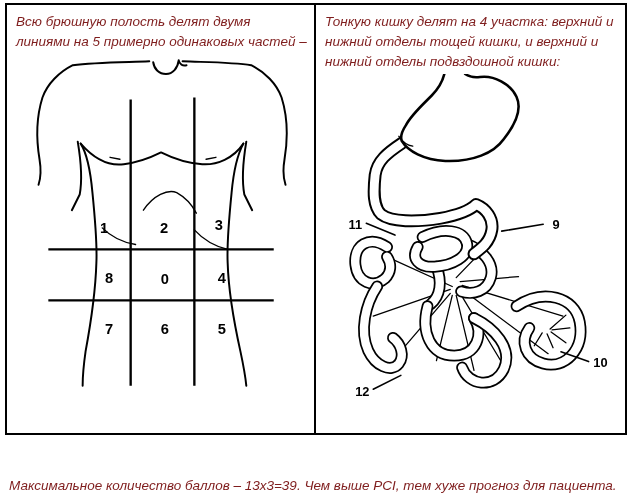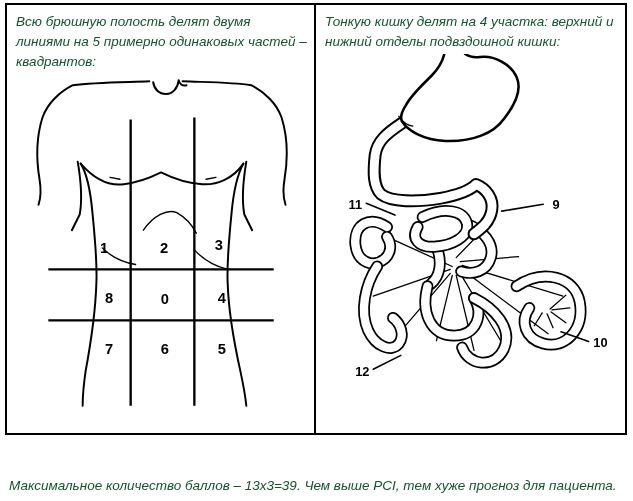--- a/index.html
+++ b/index.html
@@ -1,17 +1,17 @@
 <!DOCTYPE html>
 <html><head>
 <meta charset="utf-8">
 <style>
   html,body{margin:0;padding:0;background:#fff;}
   .page{position:relative;width:633px;height:501px;background:#fff;overflow:hidden;
-        font-family:"Liberation Sans",sans-serif;color:#14532d;}
+        font-family:"Liberation Sans",sans-serif;color:#7f1d1d;}
   .panel-table{position:absolute;left:5px;top:3px;width:622px;height:432px;
         border:2px solid #000;display:flex;box-sizing:border-box;background:#fff;}
   .cell{box-sizing:border-box;padding:7px 8px 4px 9px;}
   .cell-left{width:309px;border-right:2px solid #000;}
   .cell-right{flex:1;}
   .caption{font-style:italic;font-size:13.5px;line-height:1.48;white-space:nowrap;}
   .figure-wrap{margin-top:2px;text-align:center;}
   .footer{position:absolute;left:9px;top:451px;width:620px;font-style:italic;
         font-size:13.5px;line-height:1.6;margin-top:24px;}
   
@@ -32,21 +32,20 @@
 <body>
 
 <div class="page">
 
   <div class="panel-table">
 
     <div class="cell cell-left">
       <div class="caption">
         <div>Всю брюшную полость делят двумя</div>
         <div>линиями на 5 примерно одинаковых частей –</div>
-        <div>квадрантов:</div>
       </div>
       <div class="figure-wrap">
         <svg width="294" height="336" viewBox="0 0 300 340">
           <g>
 
             <path class="ln" d="M140,7 C141,14 146,19 153,19 C160,19 165,13 166,5 M166,5 C167,9 170,11 174,10"></path>
 
             <path class="ln" d="M136,6 C110,7 80,7 58,10 C44,17 32,29 27,43 C22,59 20,82 24,106 C26,118 25,126 23,132"></path>
 
             <path class="ln" d="M170,6 C196,7 222,7 240,10 C254,17 266,29 271,43 C276,59 278,82 274,106 C272,118 273,126 275,132"></path>
@@ -84,20 +83,21 @@
             <text class="qnum" x="152" y="284">6</text>
             <text class="qnum" x="210" y="284">5</text>
           </g>
         </svg>
       </div>
     </div>
 
     <div class="cell cell-right">
       <div class="caption">
         <div>Тонкую кишку делят на 4 участка: верхний и</div>
+        <div>нижний отделы тощей кишки, и верхний и</div>
         <div>нижний отделы подвздошной кишки:</div>
       </div>
       <div class="figure-wrap">
         <svg width="298" height="336" viewBox="0 0 300 340">
 
           <g class="mes">
             <path d="M128,215 L62,185 M126,218 L48,245 M126,222 L72,285 M128,224 L112,290 M132,224 L150,300 M136,222 L183,300 M138,218 L225,283 M138,214 L240,245 M136,210 L195,205 M132,206 L162,175"></path>
           </g>
 
           <g>

